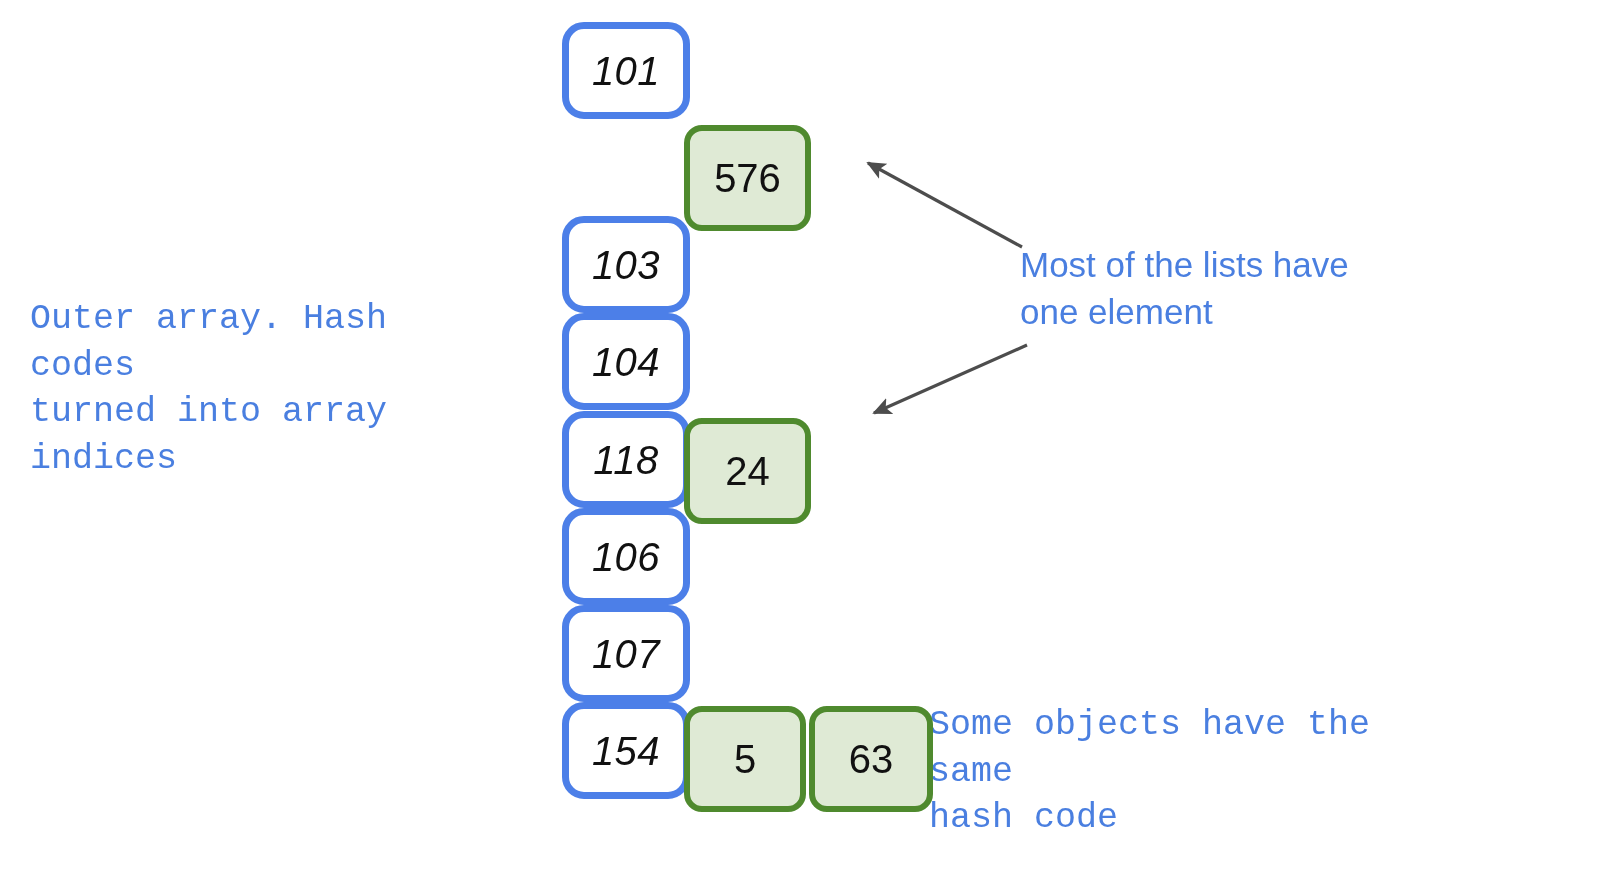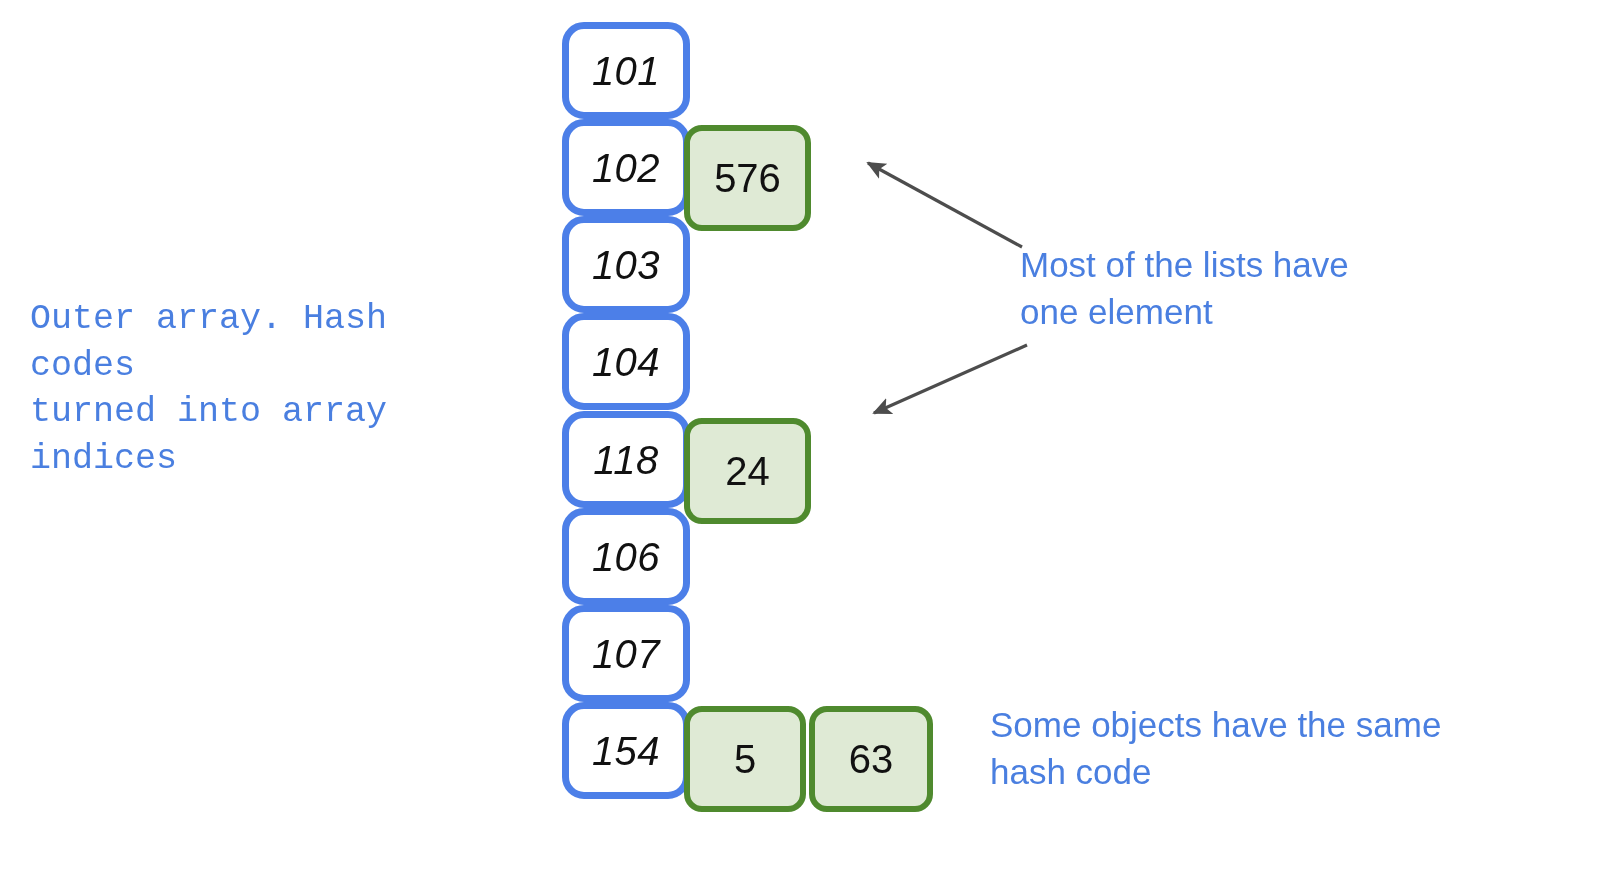--- a/index.html
+++ b/index.html
@@ -82,23 +82,20 @@
   }
 </style>
 </head>
 <body>
 
 <div id="canvas">
 
   <div class="bucket" style="top:22px">
     <span class="bucket-label">101</span>
   </div>
-  <div class="bucket" style="top:119px">
-    <span class="bucket-label">102</span>
-  </div>
   <div class="bucket" style="top:216px">
     <span class="bucket-label">103</span>
   </div>
   <div class="bucket" style="top:313px">
     <span class="bucket-label">104</span>
   </div>
   <div class="bucket" style="top:411px">
     <span class="bucket-label">118</span>
   </div>
   <div class="bucket" style="top:508px">
@@ -126,21 +123,21 @@
   <div class="node" style="left:809px; top:706px; width:124px;">
     <span class="node-label">63</span>
   </div>
 
   <div class="annotation left" style="left:30px; top:296px; width:430px;">Outer array. Hash codes
 turned into array indices</div>
 
   <div class="annotation center" style="left:1020px; top:242px; width:420px;">Most of the lists have
 one element</div>
 
-  <div class="annotation center" style="left:990px; top:702px; width:530px;">Some objects have the same
+  <div class="annotation center" style="left:929px; top:702px; width:530px;font-family:Liberation Mono, monospace;">Some objects have the same
 hash code</div>
 
   <svg id="arrows" viewBox="0 0 1600 890">
     <defs>
       <marker id="ah" markerWidth="7" markerHeight="7" refX="5.4" refY="3.5" orient="auto" markerUnits="strokeWidth">
         <path d="M6,3.5 L0,6.2 L1.4,3.5 L0,0.8 Z" fill="#4d4d4d"></path>
       </marker>
     </defs>
     <line x1="1022" y1="247" x2="868" y2="163" stroke="#4d4d4d" stroke-width="3.2" marker-end="url(#ah)"></line>
     <line x1="1027" y1="345" x2="874" y2="413" stroke="#4d4d4d" stroke-width="3.2" marker-end="url(#ah)"></line>

